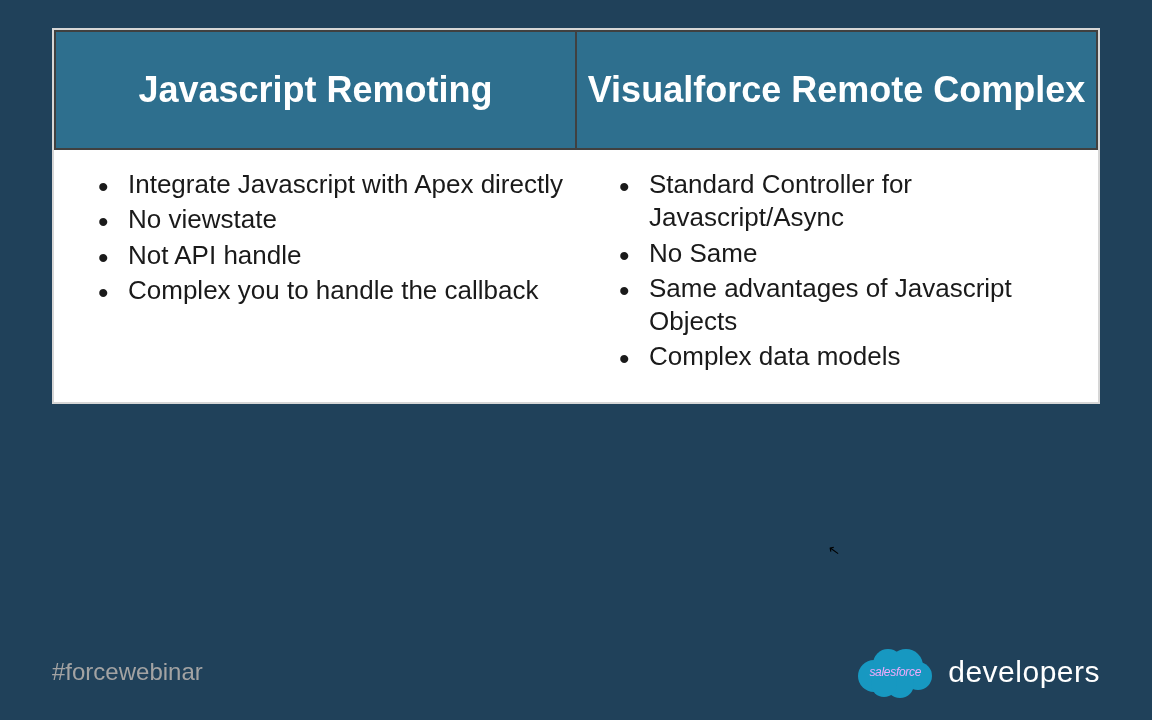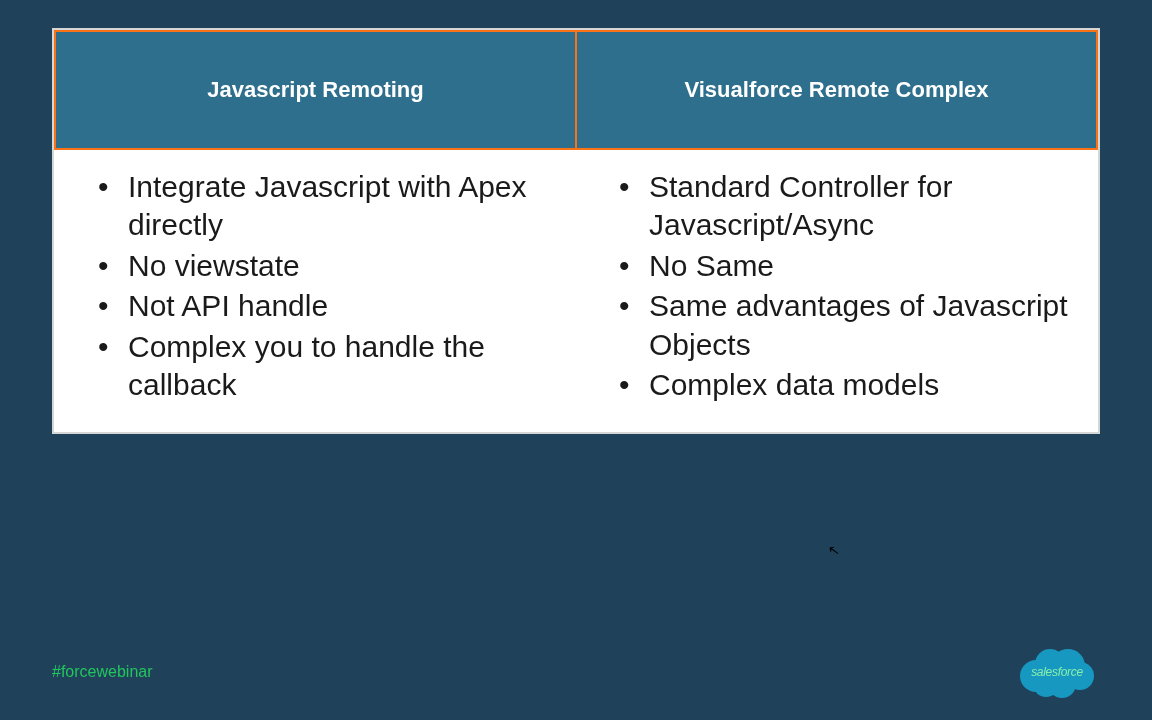--- a/index.html
+++ b/index.html
@@ -27,33 +27,33 @@
   }
   .comparison-table {
     width: 100%;
     border-collapse: collapse;
     background: #ffffff;
     table-layout: fixed;
   }
   .comparison-table th {
     background: #2e6f8e;
     color: #ffffff;
-    font-size: 22px;
+    font-size: 36px;
     font-weight: 700;
     text-align: center;
     padding: 12px 10px;
-    border: 2px solid #f97316;
+    border: 2px solid #404040;
     line-height: 1.15;
     vertical-align: middle;
     height: 118px;
   }
   .comparison-table td {
     background: #ffffff;
     color: #1a1a1a;
-    font-size: 30px;
+    font-size: 26px;
     padding: 18px 10px 24px 20px;
     border: 2px solid #ffffff;
     vertical-align: top;
     line-height: 1.28;
   }
   .comparison-table td ul {
     list-style: none;
     padding-left: 22px;
   }
   .comparison-table td ul li {
@@ -76,40 +76,40 @@
     position: absolute;
     left: 0;
     right: 0;
     bottom: 20px;
     display: flex;
     align-items: center;
     justify-content: space-between;
     padding: 0 52px 0 52px;
   }
   .hashtag {
-    color: #22c55e;
-    font-size: 16px;
+    color: #a3a3a3;
+    font-size: 24px;
   }
   .brand {
     display: flex;
     align-items: center;
     gap: 10px;
   }
   .sf-cloud {
     position: relative;
     width: 86px;
     height: 56px;
   }
   .sf-cloud svg { display: block; }
   .sf-cloud-label {
     position: absolute;
     top: 50%;
     left: 50%;
     transform: translate(-50%, -52%);
-    color: #86efac;
+    color: #f0abfc;
     font-size: 12px;
     font-style: italic;
     font-weight: 400;
     letter-spacing: -0.3px;
   }
   .developers {
     color: #ffffff;
     font-size: 30px;
     font-weight: 300;
     letter-spacing: 0.5px;
@@ -171,16 +171,17 @@
             <circle cx="22" cy="32" r="16"></circle>
             <circle cx="36" cy="20" r="15"></circle>
             <circle cx="54" cy="22" r="17"></circle>
             <circle cx="66" cy="32" r="14"></circle>
             <circle cx="48" cy="40" r="14"></circle>
             <circle cx="32" cy="40" r="13"></circle>
           </g>
         </svg>
         <span class="sf-cloud-label">salesforce</span>
       </div>
+      <div class="developers">developers</div>
     </div>
   </div>
 
 </div>
 
 </body></html>

